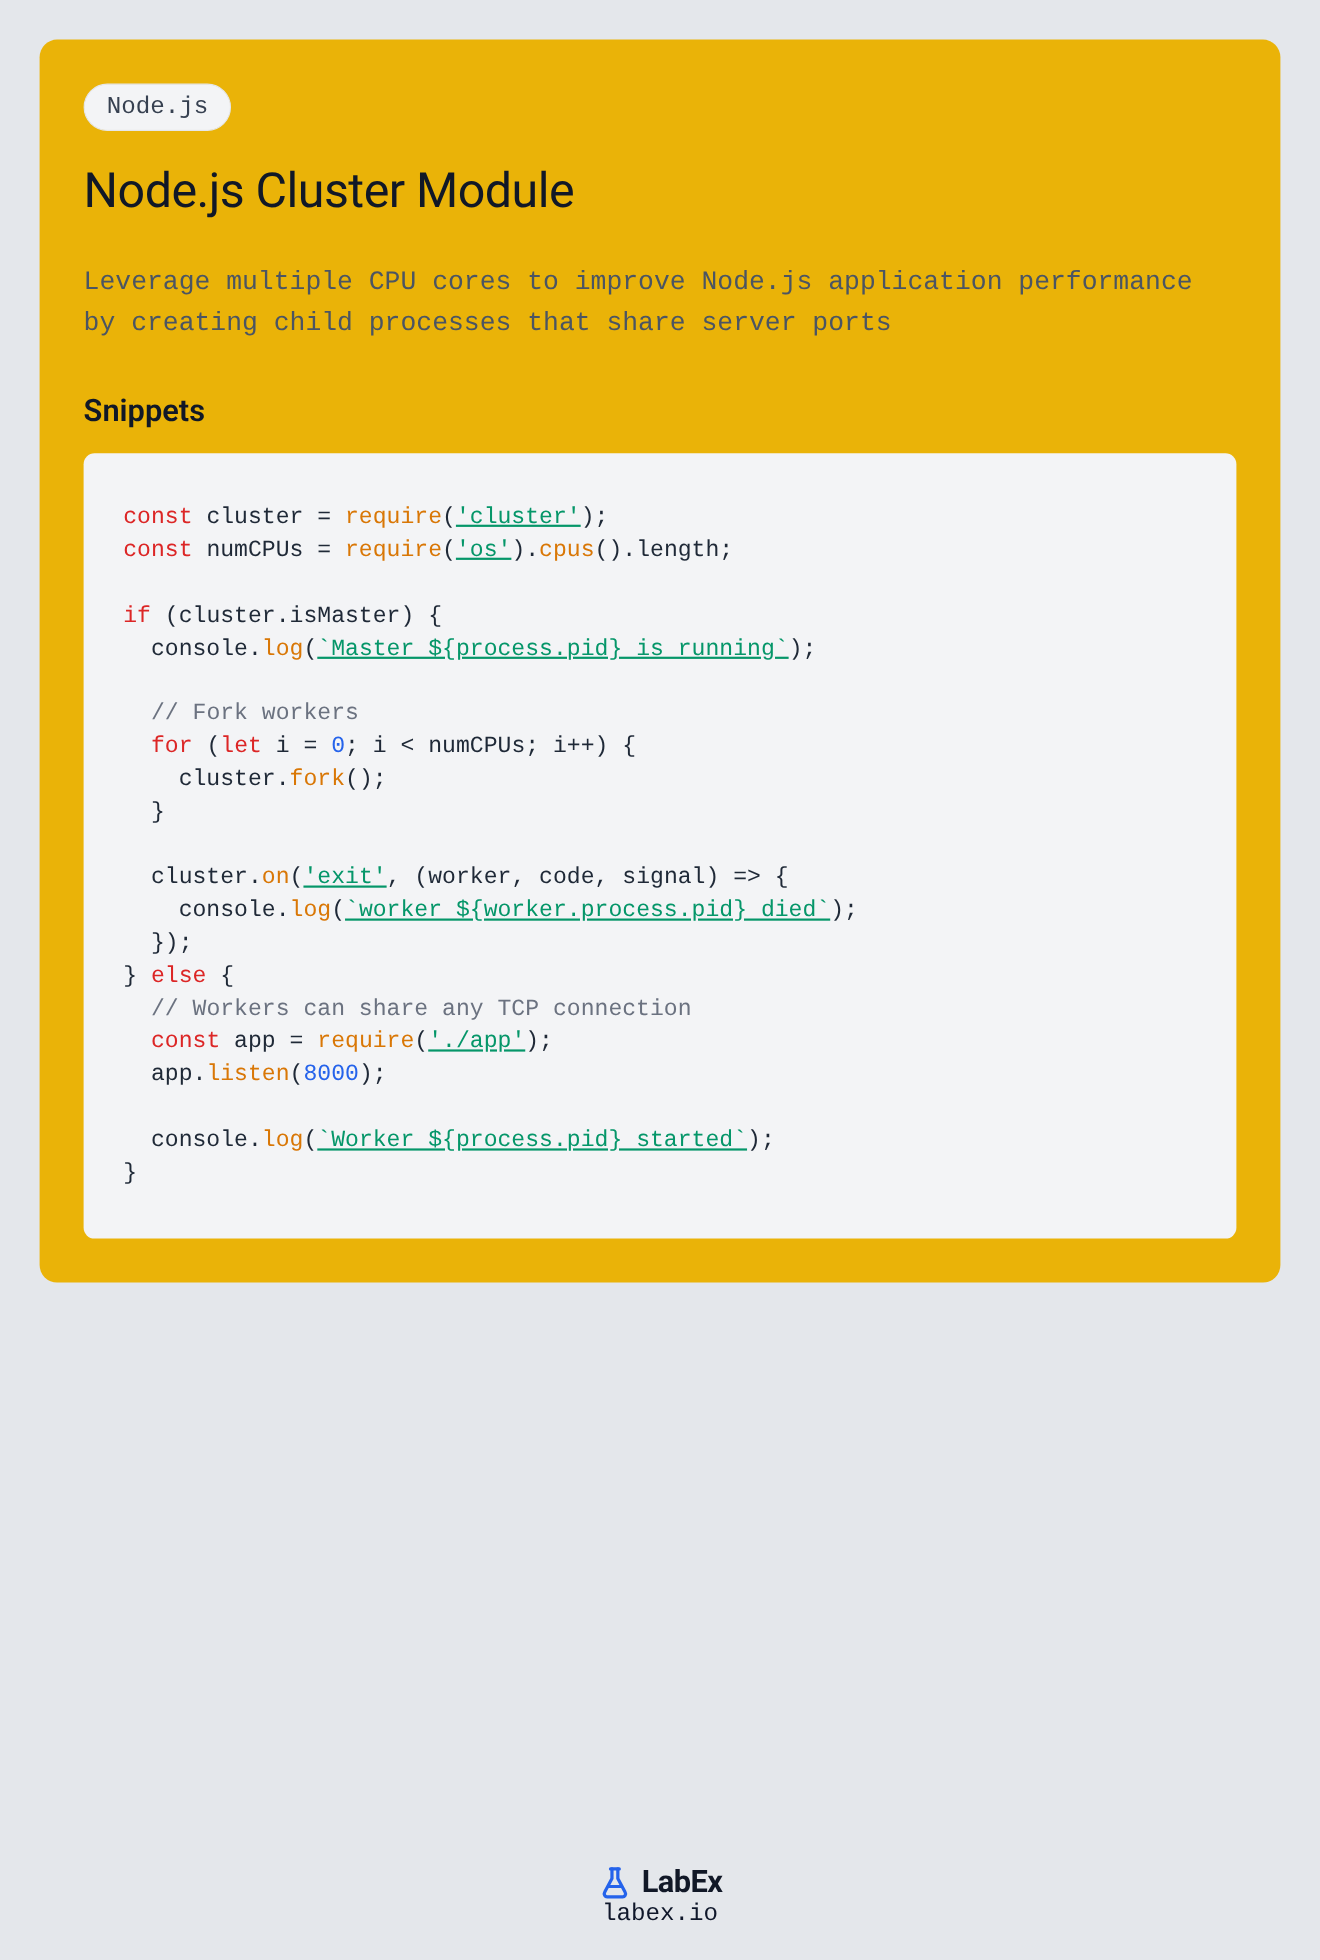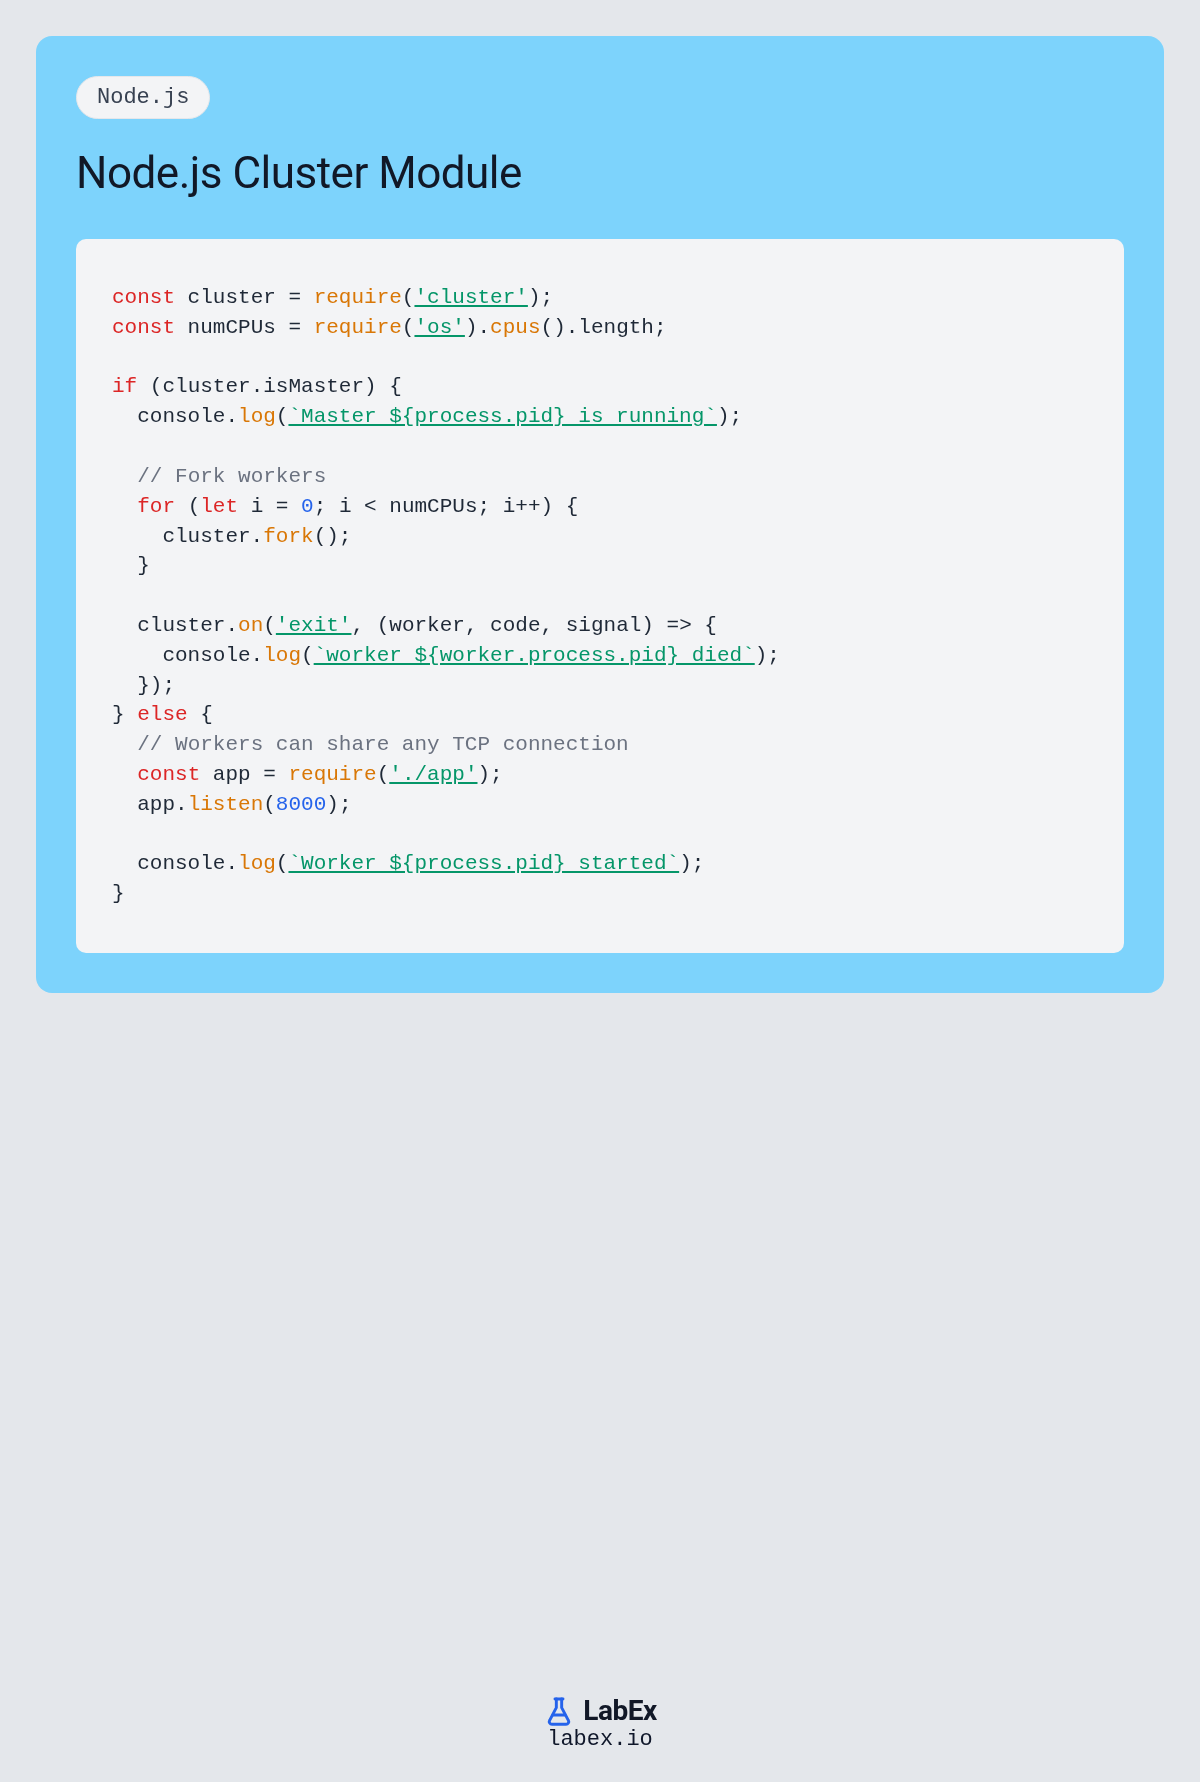--- a/index.html
+++ b/index.html
@@ -5,21 +5,21 @@
   * { box-sizing: border-box; margin: 0; padding: 0; }
   html, body { width: 1200px; height: 1782px; }
   body {
     background: #e4e7eb;
     font-family: -apple-system, BlinkMacSystemFont, "Segoe UI", Roboto, "Helvetica Neue", Arial, sans-serif;
     color: #1f2937;
     padding: 36px;
     position: relative;
   }
   .card {
-    background: #7dd3fc;
+    background: #eab308;
     border-radius: 16px;
     padding: 40px;
     width: 100%;
   }
   .tag {
     display: inline-block;
     background: #f3f4f6;
     border: 1px solid #e5e7eb;
     border-radius: 999px;
     padding: 8px 20px;
@@ -92,20 +92,22 @@
     color: #0f172a;
   }
   .flask-icon { width: 32px; height: 32px; }
 </style>
 </head>
 <body>
 
 <div class="card">
   <div class="tag">Node.js</div>
   <h1 class="title">Node.js Cluster Module</h1>
+  <p class="description">Leverage multiple CPU cores to improve Node.js application performance by creating child processes that share server ports</p>
+  <h2 class="section-heading">Snippets</h2>
   <pre class="code-block" id="code-block"><span class="tok-kw">const</span> cluster = <span class="tok-fn">require</span>(<span class="tok-str">'cluster'</span>);
 <span class="tok-kw">const</span> numCPUs = <span class="tok-fn">require</span>(<span class="tok-str">'os'</span>).<span class="tok-fn">cpus</span>().length;
 
 <span class="tok-kw">if</span> (cluster.isMaster) {
   console.<span class="tok-fn">log</span>(<span class="tok-str">`Master ${process.pid} is running`</span>);
 
   <span class="tok-com">// Fork workers</span>
   <span class="tok-kw">for</span> (<span class="tok-kw">let</span> i = <span class="tok-num">0</span>; i &lt; numCPUs; i++) {
     cluster.<span class="tok-fn">fork</span>();
   }

